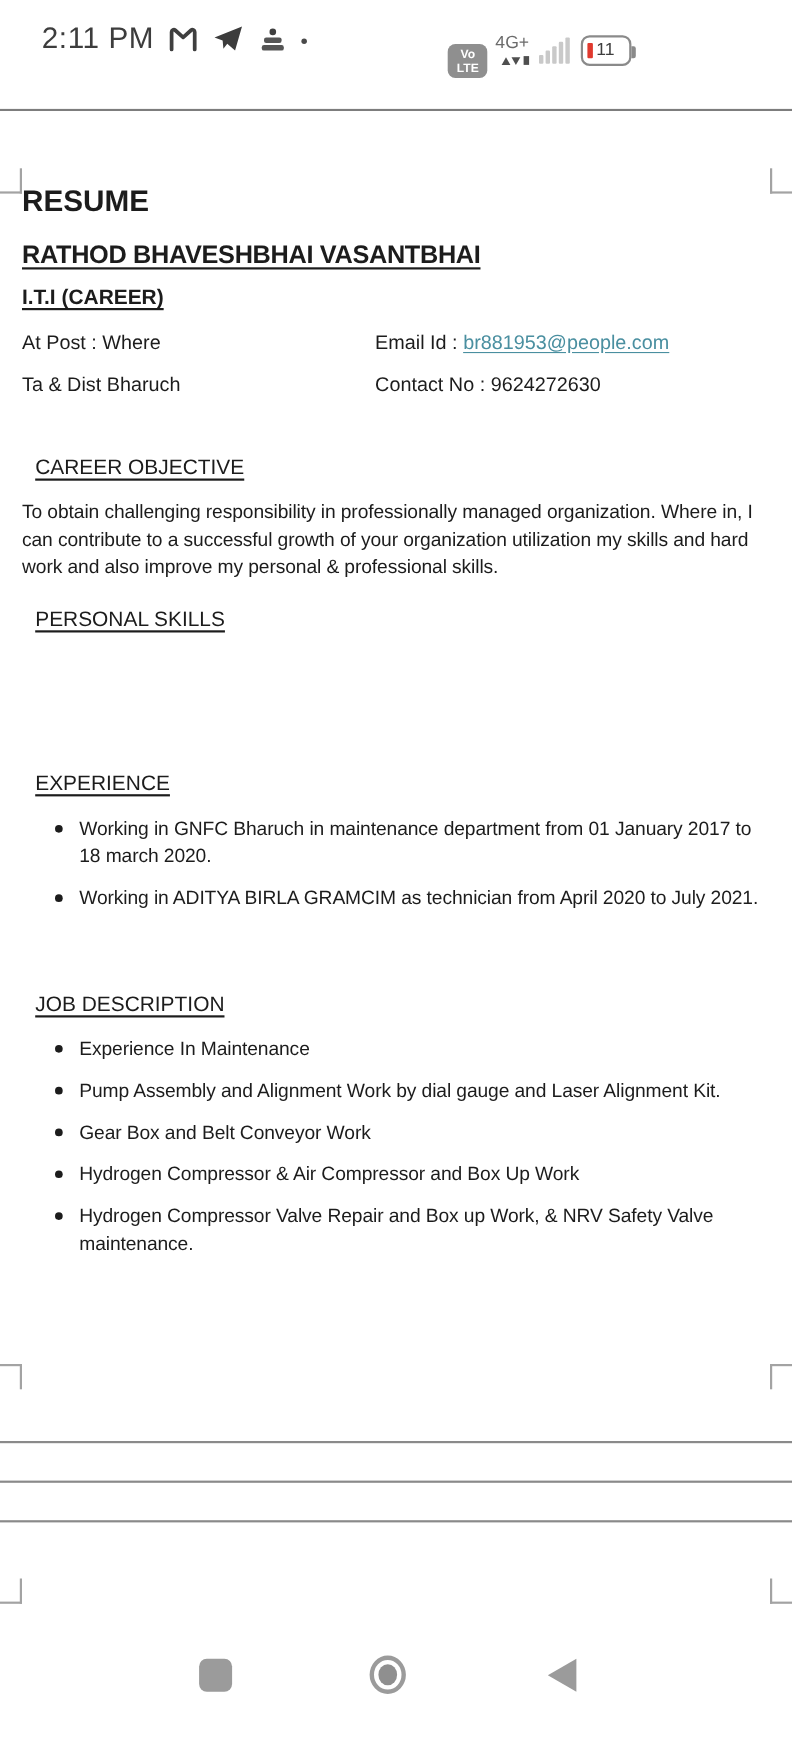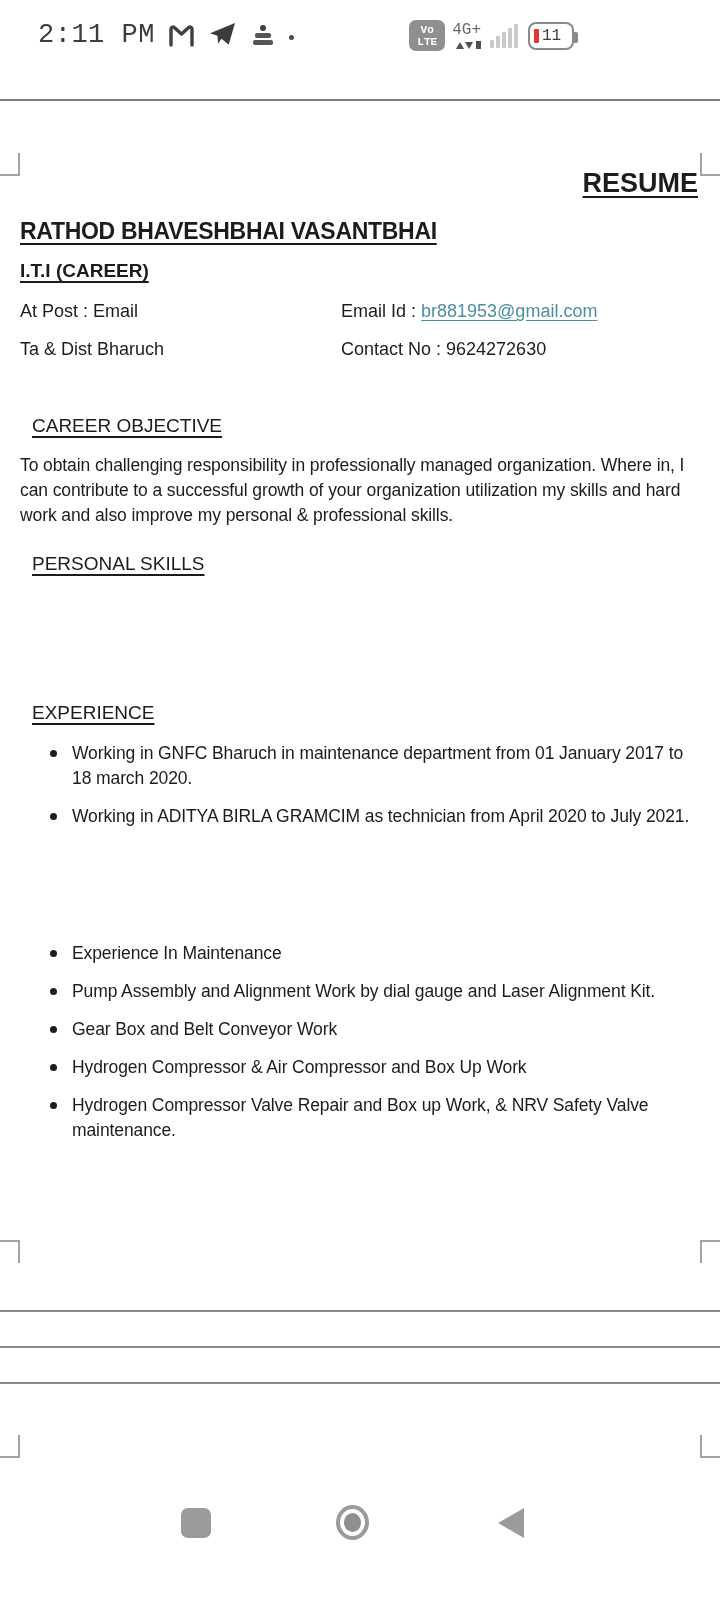--- a/index.html
+++ b/index.html
@@ -8,34 +8,34 @@
     --ink:#1c1c1c;
   }
   *{margin:0;padding:0;box-sizing:border-box;}
   html,body{width:720px;height:1600px;}
   body{
     position:relative;background:#ffffff;overflow:hidden;
     font-family:"Liberation Sans", sans-serif;color:var(--ink);
   }
 
   
-  .status-bar{position:absolute;top:0;left:0;width:617px;height:99px;background:#fff;font-family:Liberation Mono, monospace;}
+  .status-bar{position:absolute;top:0;left:0;width:617px;height:99px;background:#fff;}
   .sb-left{position:absolute;left:38px;top:20px;display:flex;align-items:center;gap:13px;}
   .sb-time{font-size:27px;color:#3d3d3d;letter-spacing:.5px;}
   .sb-icon{display:flex;align-items:center;}
   .bhaskar{display:flex;flex-direction:column;align-items:center;gap:2px;width:26px;}
   .bhaskar .b-dot{width:6px;height:6px;border-radius:50%;background:var(--status-icon);}
   .bhaskar .b-line{height:5px;border-radius:2px;background:#555;}
   .bhaskar .b-line.l1{width:16px;} .bhaskar .b-line.l2{width:20px;}
   .more-dot{width:5px;height:5px;border-radius:50%;background:#4a4a4a;margin-top:4px;}
 
   .sb-right{position:absolute;right:43px;top:20px;display:flex;align-items:center;gap:7px;}
   .volte{width:36px;height:31px;border-radius:7px;background:#8f8f8f;color:#fff;
     display:flex;flex-direction:column;align-items:center;justify-content:center;
-    font-size:11px;font-weight:bold;line-height:12px;}
+    font-size:11px;font-weight:bold;line-height:12px;margin-top:20px;}
   .net{display:flex;flex-direction:column;align-items:flex-end;margin-right:2px;}
   .net-label{font-size:16px;color:#6b6b6b;line-height:16px;}
   .net-sub{display:flex;align-items:flex-end;gap:1px;height:10px;margin-top:1px;}
   .arr-up{width:0;height:0;border-left:4px solid transparent;border-right:4px solid transparent;border-bottom:7px solid #4f4f4f;}
   .arr-dn{width:0;height:0;border-left:4px solid transparent;border-right:4px solid transparent;border-top:7px solid #4f4f4f;}
   .mini-bar{width:5px;height:8px;background:#4f4f4f;margin-left:2px;}
   .sig{display:flex;align-items:flex-end;gap:2px;height:24px;}
   .sig i{display:block;width:4px;background:#c9c9c9;border-radius:1px;}
   .battery{position:relative;width:46px;height:28px;border:2px solid #8a8a8a;border-radius:8px;
     display:flex;align-items:center;margin-left:3px;}
@@ -50,22 +50,22 @@
   .abs{position:absolute;left:20px;right:22px;}
 
   .mark{position:absolute;width:20px;height:23px;}
   .mark.tl{left:0;border-right:2px solid var(--corner-mark);border-bottom:2px solid var(--corner-mark);}
   .mark.tr{right:0;border-left:2px solid var(--corner-mark);border-bottom:2px solid var(--corner-mark);}
   .mark.bl{left:0;border-right:2px solid var(--corner-mark);border-top:2px solid var(--corner-mark);}
   .mark.br{right:0;border-left:2px solid var(--corner-mark);border-top:2px solid var(--corner-mark);}
 
   .page-line{position:absolute;left:0;width:720px;height:2px;background:var(--page-line);}
 
-  .doc-title{top:67px;text-align:right;font-size:27px;font-weight:bold;
-    text-decoration:underline;text-underline-offset:4px;text-decoration-thickness:2px;}
+  .doc-title{top:67px;text-align:left;font-size:27px;font-weight:bold;
+    text-underline-offset:4px;text-decoration-thickness:2px;}
   .doc-name{top:117px;font-size:23px;font-weight:bold;letter-spacing:-0.3px;
     text-decoration:underline;text-underline-offset:4px;text-decoration-thickness:2px;}
   .doc-iti{top:159px;font-size:19px;font-weight:bold;
     text-decoration:underline;text-underline-offset:4px;text-decoration-thickness:2px;}
 
   .contact-row{font-size:18px;}
   .contact-row .right-col{position:absolute;left:321px;top:0;}
   .row1{top:200px;} .row2{top:238px;}
   a.email{color:var(--link);text-decoration:underline;text-underline-offset:3px;cursor:pointer;}
 
@@ -151,41 +151,42 @@
   <div class="mark tl" style="top:52px"></div>
   <div class="mark tr" style="top:52px"></div>
   <div class="mark bl" style="top:1139px"></div>
   <div class="mark br" style="top:1139px"></div>
 
   <div class="abs doc-title">RESUME</div>
   <div class="abs doc-name">RATHOD BHAVESHBHAI VASANTBHAI</div>
   <div class="abs doc-iti">I.T.I (CAREER)</div>
 
   <div class="abs contact-row row1">
-    <span>At Post : Email</span>
+    <span>At Post : Where</span>
     <span class="right-col">
-      <span>Email Id : </span><a class="email">br881953@gmail.com</a>
+      <span>Email Id : </span><a class="email">br881953@people.com</a>
     </span>
   </div>
   <div class="abs contact-row row2">
     <span>Ta &amp; Dist Bharuch</span>
     <span class="right-col">Contact No : 9624272630</span>
   </div>
 
   <div class="abs sec-head co-head">CAREER OBJECTIVE</div>
   <div class="abs para co-para">To obtain challenging responsibility in professionally managed organization. Where in, I can contribute to a successful growth of your organization utilization my skills and hard work and also improve my personal &amp; professional skills.</div>
 
   <div class="abs sec-head ps-head">PERSONAL SKILLS</div>
 
   <div class="abs sec-head exp-head">EXPERIENCE</div>
   <ul class="abs blist exp-list">
     <li>Working in GNFC Bharuch in maintenance department from 01 January 2017 to 18 march 2020.</li>
     <li>Working in ADITYA BIRLA GRAMCIM as technician from April 2020 to July 2021.</li>
   </ul>
 
+  <div class="abs sec-head jd-head">JOB DESCRIPTION</div>
   <ul class="abs blist jd-list">
     <li>Experience In Maintenance</li>
     <li>Pump Assembly and Alignment Work by dial gauge and Laser Alignment Kit.</li>
     <li>Gear Box and Belt Conveyor Work</li>
     <li>Hydrogen Compressor &amp; Air Compressor and Box Up Work</li>
     <li>Hydrogen Compressor Valve Repair and Box up Work, &amp; NRV  Safety Valve maintenance.</li>
   </ul>
 
   <div class="page-line" style="top:1209px"></div>
   <div class="page-line" style="top:1245px"></div>

